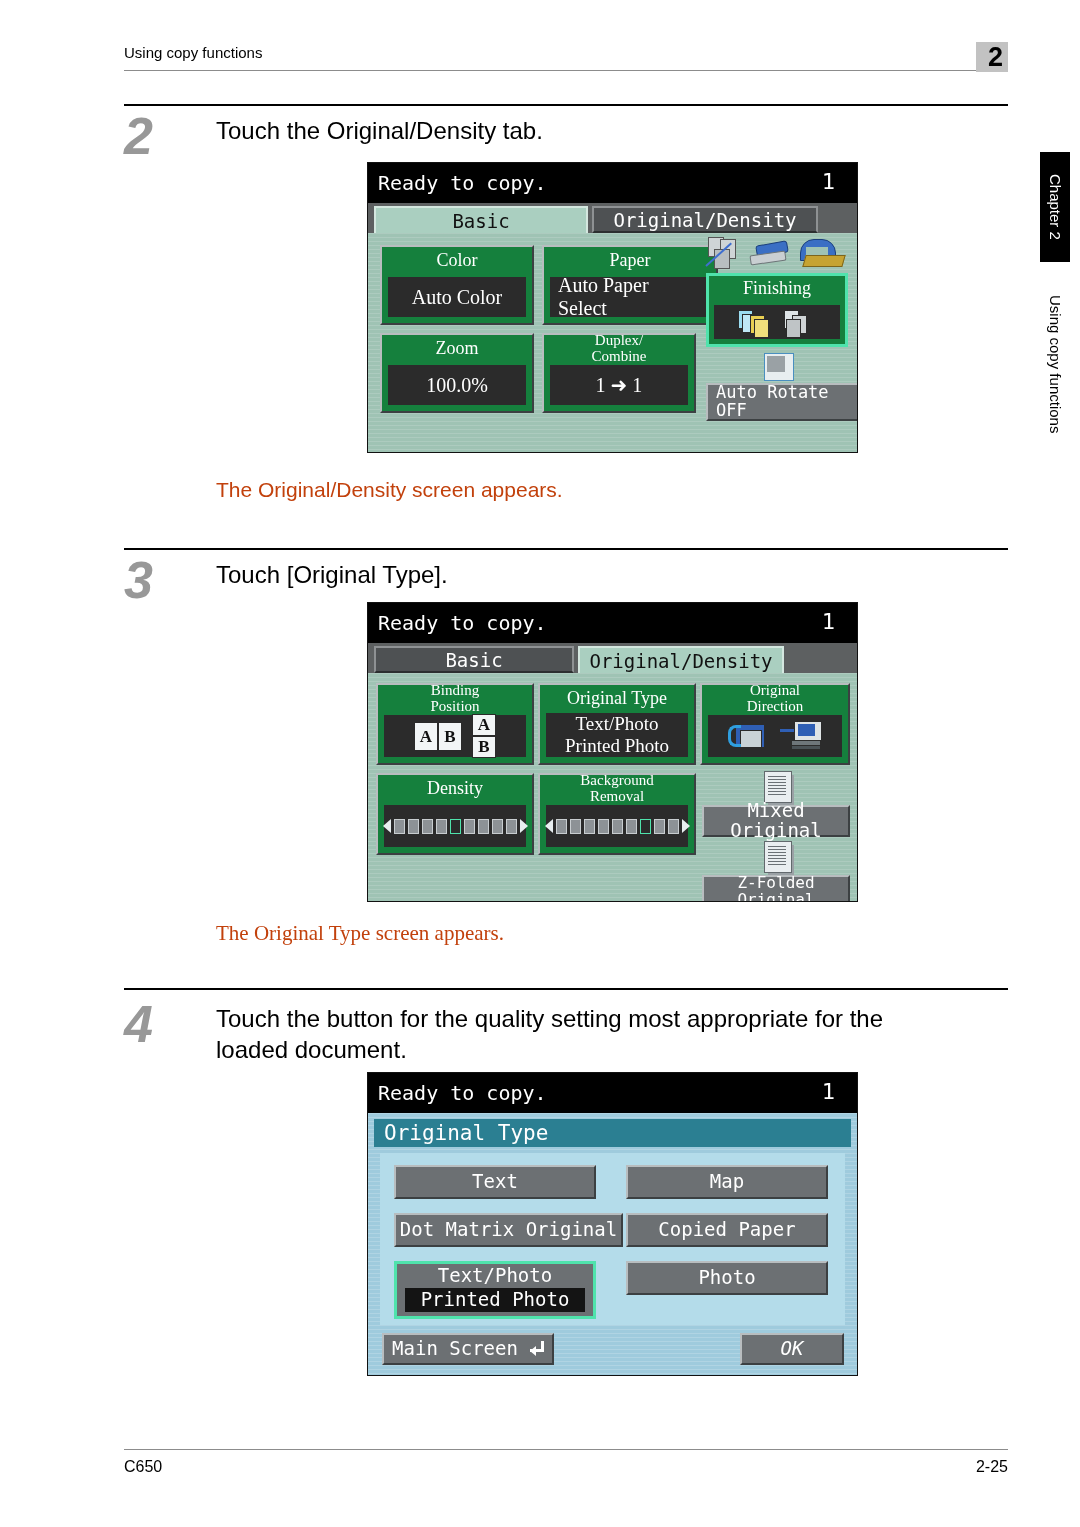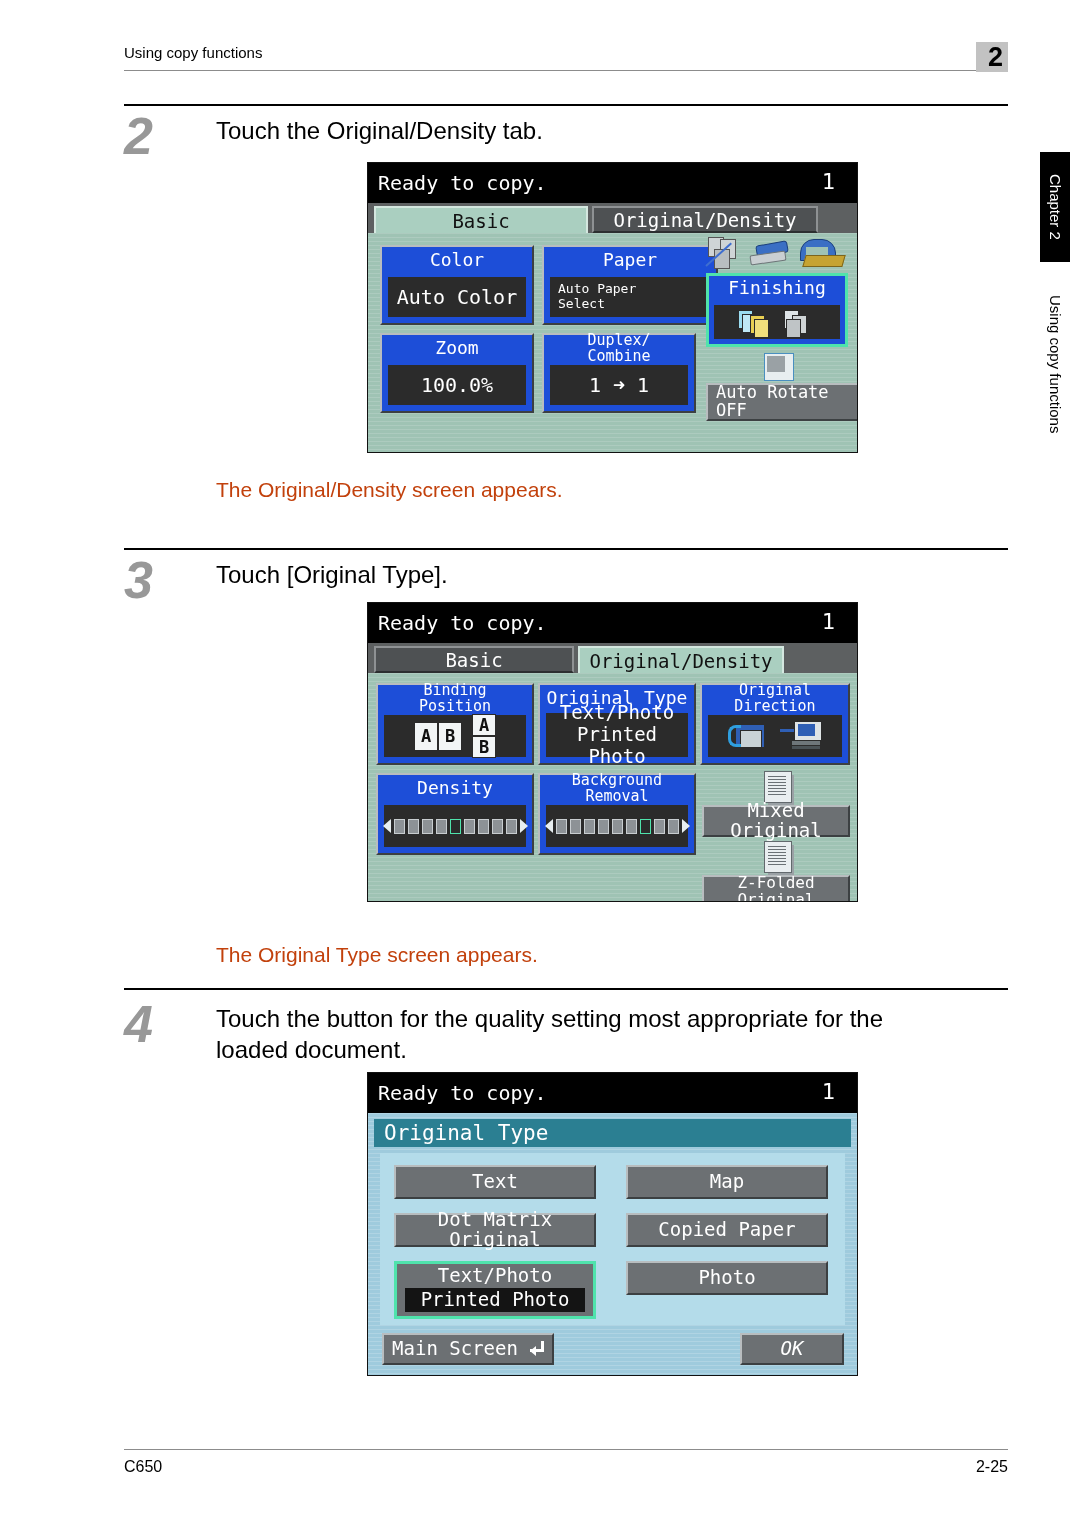--- a/index.html
+++ b/index.html
@@ -53,22 +53,22 @@
   .tab.active{background:#aacfc0;color:#111;border:2px solid #d4e7df;border-bottom:none;}
 
   
   .lcd-body{position:relative;background:#9fc3b4;padding:0;overflow:hidden;}
   .lcd-body.scan::before{content:"";position:absolute;inset:0;pointer-events:none;
     background:repeating-linear-gradient(to bottom, rgba(255,255,255,.14) 0 1px, rgba(0,0,0,0) 1px 4px);}
   .lcd-body.blue{background:#9fcbdd;}
   .lcd-body.blue.scan::before{background:repeating-linear-gradient(to bottom, rgba(255,255,255,.18) 0 1px, rgba(0,0,0,0) 1px 4px);}
 
   
-  .pbtn{position:absolute;box-sizing:border-box;background:#1d4ed8;
-        border:2px solid #b8bdbf;border-right-color:#3c4042;border-bottom-color:#3c4042;}
+  .pbtn{position:absolute;box-sizing:border-box;background:#15803d;
+        border:2px solid #b8bdbf;border-right-color:#3c4042;border-bottom-color:#3c4042;font-family:Liberation Serif, serif;}
   .pbtn .ttl{height:26px;display:flex;align-items:center;justify-content:center;
              color:#fff;font-size:18px;line-height:1.0;text-align:center;}
   .pbtn .ttl.two{flex-direction:column;height:30px;font-size:15px;line-height:1.05;}
   .pbtn .val{position:absolute;left:6px;right:6px;bottom:6px;top:30px;background:#2b2b2b;
              display:flex;align-items:center;justify-content:center;flex-direction:column;
              color:#fff;font-size:20px;text-align:center;line-height:1.15;}
   .pbtn.sel{border-color:#4fe3ac;box-shadow:0 0 0 1px #4fe3ac inset;}
 
   
   .bbtn{position:absolute;box-sizing:border-box;background:#6c7073;
@@ -140,21 +140,21 @@
 
     <div class="lcd-body scan" style="height:219px;">
 
       <div class="pbtn" style="left:12px;top:12px;width:154px;height:80px;">
         <div class="ttl">Color</div>
         <div class="val">Auto Color</div>
       </div>
 
       <div class="pbtn" style="left:174px;top:12px;width:176px;height:80px;">
         <div class="ttl">Paper</div>
-        <div class="val" style="font-size:13px;align-items:flex-start;padding-left:8px;">
+        <div class="val" style="font-size:20px;align-items:flex-start;padding-left:8px;">
           <span>Auto Paper</span>
           <span>Select</span>
         </div>
       </div>
 
       <div class="pbtn" style="left:12px;top:100px;width:154px;height:80px;">
         <div class="ttl">Zoom</div>
         <div class="val">100.0%</div>
       </div>
 
@@ -328,21 +328,21 @@
 
       <div class="docicon shadow" style="left:396px;top:168px;"></div>
       <div class="bbtn two" style="left:334px;top:202px;width:148px;height:34px;">
         <span style="font-size:16px">Z-Folded</span>
         <span style="font-size:16px">Original</span>
       </div>
 
     </div>
   </div>
 
-  <div class="note-text" style="left:216px;top:943px;">The Original Type screen appears.</div>
+  <div class="note-text" style="left:216px;top:921px;font-family:Liberation Serif, serif;">The Original Type screen appears.</div>
 
   <div class="step-rule" style="top:988px"></div>
   <div class="step-num" style="left:124px;top:998px">4</div>
   <div class="step-text" style="left:216px;top:1004px;width:740px">Touch the button for the quality setting most appropriate for the loaded document.</div>
 
   <div class="lcd" id="lcd3" style="left:367px;top:1072px;">
     <div class="lcd-top">
       <div class="msg">Ready to copy.</div>
       <div class="cnt">1</div>
     </div>
@@ -355,21 +355,21 @@
 
       <div class="inner-area" style="left:12px;top:40px;right:12px;height:172px;"></div>
 
       <div class="bbtn" style="left:26px;top:52px;width:202px;height:34px;">
         <span>Text</span>
       </div>
       <div class="bbtn" style="left:258px;top:52px;width:202px;height:34px;">
         <span>Map</span>
       </div>
 
-      <div class="bbtn" style="left:26px;top:100px;width:202px;height:34px;">
+      <div class="bbtn" style="left:26px;top:100px;width:229px;height:34px;">
         <span>Dot Matrix Original</span>
       </div>
       <div class="bbtn" style="left:258px;top:100px;width:202px;height:34px;">
         <span>Copied Paper</span>
       </div>
 
       <div class="bbtn sel" style="left:26px;top:148px;width:202px;height:58px;justify-content:flex-start;padding-top:3px;">
         <span style="font-size:19px">Text/Photo</span>
         <span style="font-size:19px;background:#141414;display:block;width:180px;margin-top:2px;padding:2px 0;">Printed Photo</span>
       </div>

